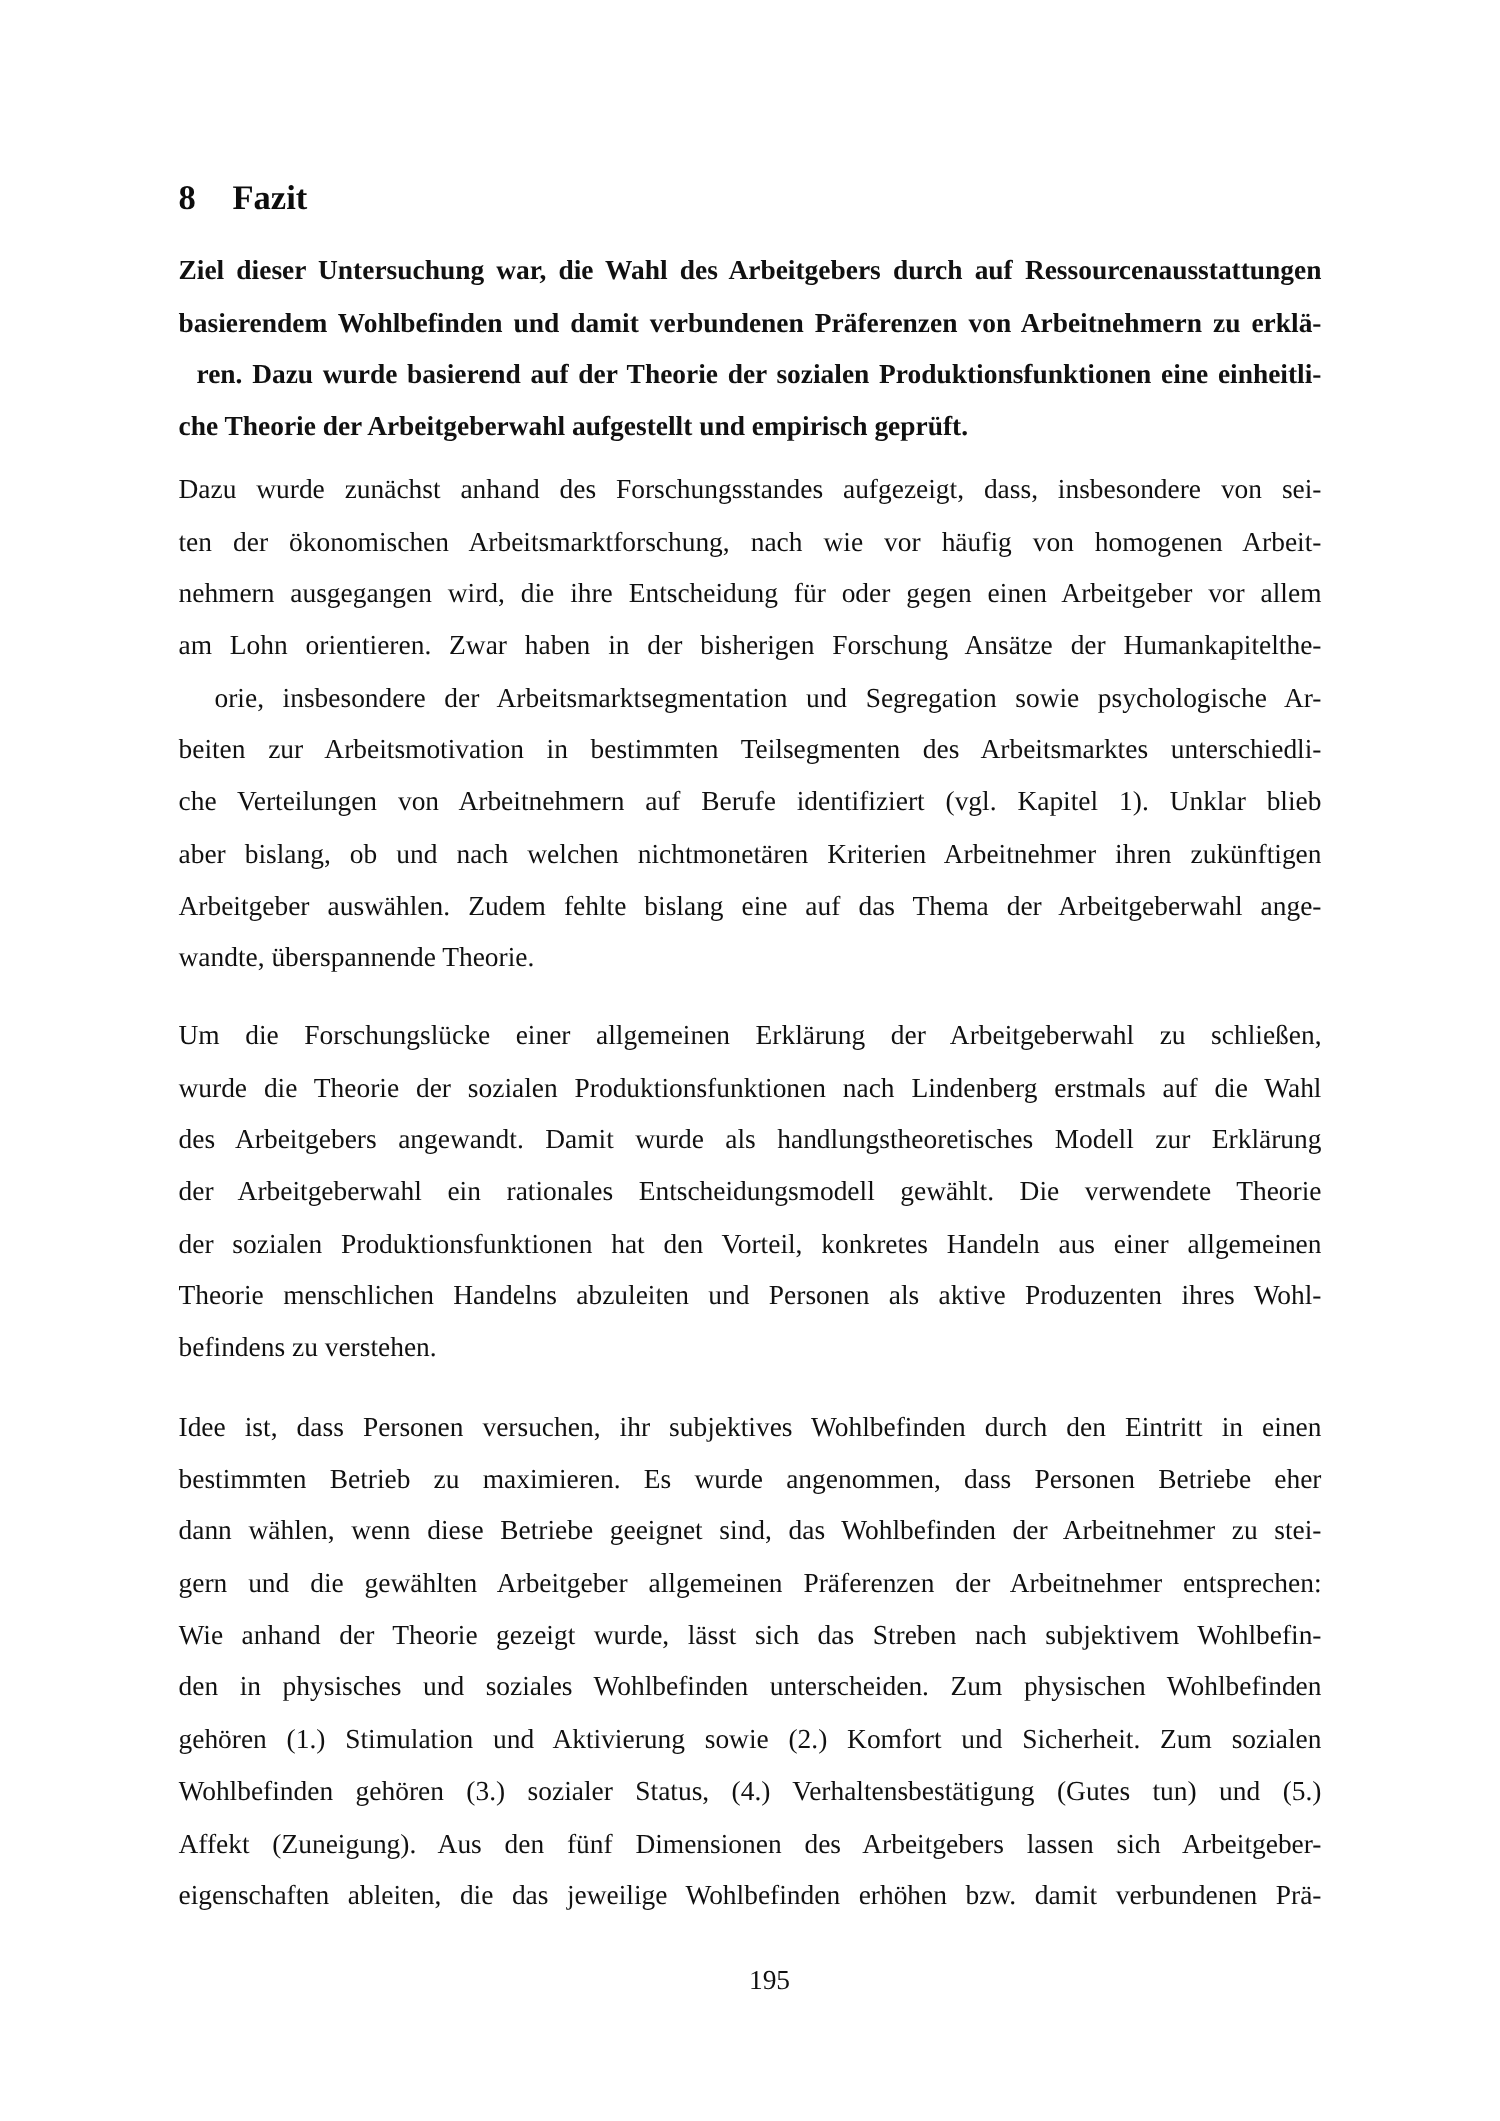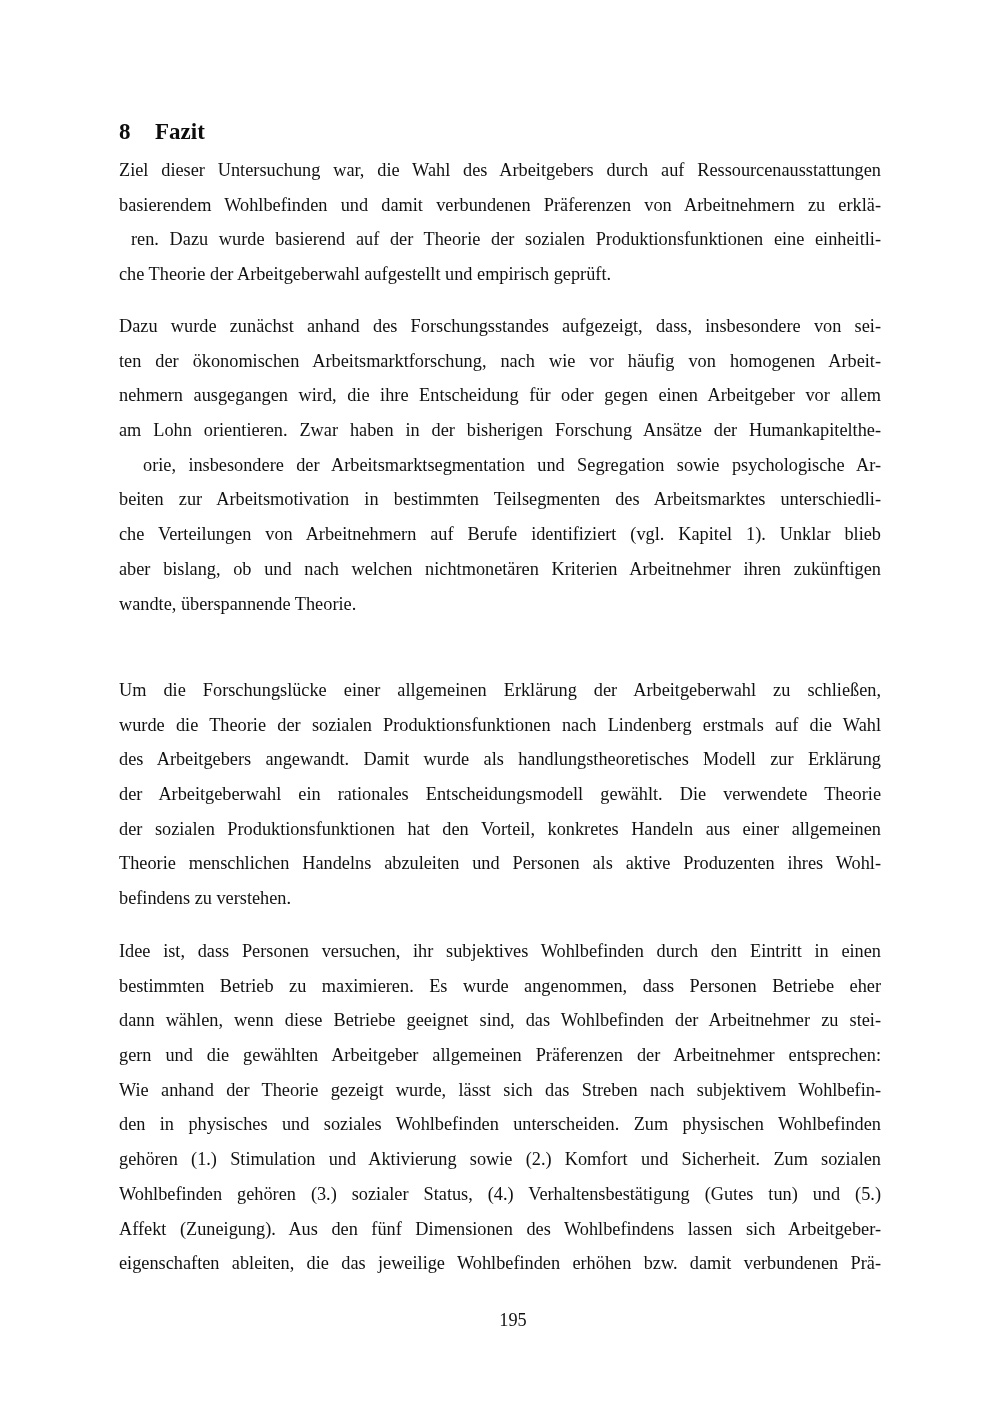--- a/index.html
+++ b/index.html
@@ -29,36 +29,37 @@
   </style>
 </head>
 <body>
 
 <div class="page">
 
   <div class="heading">
     <span class="num">8</span><span>Fazit</span>
   </div>
 
-  <div class="para" style="top:153px;">
+  <div class="para" style="top:163px;font-weight:bold;">
     <div class="line" style="white-space: normal; overflow: hidden;">Ziel dieser Untersuchung war, die Wahl des Arbeitgebers durch auf Ressourcenausstattungen</div>
     <div class="line" style="white-space: normal; overflow: hidden;">basierendem Wohlbefinden und damit verbundenen Präferenzen von Arbeitnehmern zu erklä-</div>
     <div class="line" style="white-space: normal; overflow: hidden; margin-left: 12px;">ren. Dazu wurde basierend auf der Theorie der sozialen Produktionsfunktionen eine einheitli-</div>
     <div class="line last" style="white-space: normal; overflow: hidden;">che Theorie der Arbeitgeberwahl aufgestellt und empirisch geprüft.</div>
   </div>
 
   <div class="para" style="top:309px;">
     <div class="line" style="white-space: normal; overflow: hidden;">Dazu wurde zunächst anhand des Forschungsstandes aufgezeigt, dass, insbesondere von sei-</div>
     <div class="line" style="white-space: normal; overflow: hidden;">ten der ökonomischen Arbeitsmarktforschung, nach wie vor häufig von homogenen Arbeit-</div>
     <div class="line" style="white-space: normal; overflow: hidden;">nehmern ausgegangen wird, die ihre Entscheidung für oder gegen einen Arbeitgeber vor allem</div>
     <div class="line" style="white-space: normal; overflow: hidden;">am Lohn orientieren. Zwar haben in der bisherigen Forschung Ansätze der Humankapitelthe-</div>
     <div class="line" style="white-space: normal; overflow: hidden; margin-left: 24px;">orie, insbesondere der Arbeitsmarktsegmentation und Segregation sowie psychologische Ar-</div>
     <div class="line" style="white-space: normal; overflow: hidden;">beiten zur Arbeitsmotivation in bestimmten Teilsegmenten des Arbeitsmarktes unterschiedli-</div>
     <div class="line" style="white-space: normal; overflow: hidden;">che Verteilungen von Arbeitnehmern auf Berufe identifiziert (vgl. Kapitel 1). Unklar blieb</div>
     <div class="line" style="white-space: normal; overflow: hidden;">aber bislang, ob und nach welchen nichtmonetären Kriterien Arbeitnehmer ihren zukünftigen</div>
+    <div class="line" style="white-space: normal; overflow: hidden;">Arbeitgeber auswählen. Zudem fehlte bislang eine auf das Thema der Arbeitgeberwahl ange-</div>
     <div class="line last" style="white-space: normal; overflow: hidden;">wandte, überspannende Theorie.</div>
   </div>
 
   <div class="para" style="top:673px;">
     <div class="line" style="white-space: normal; overflow: hidden;">Um die Forschungslücke einer allgemeinen Erklärung der Arbeitgeberwahl zu schließen,</div>
     <div class="line" style="white-space: normal; overflow: hidden;">wurde die Theorie der sozialen Produktionsfunktionen nach Lindenberg erstmals auf die Wahl</div>
     <div class="line" style="white-space: normal; overflow: hidden;">des Arbeitgebers angewandt. Damit wurde als handlungstheoretisches Modell zur Erklärung</div>
     <div class="line" style="white-space: normal; overflow: hidden;">der Arbeitgeberwahl ein rationales Entscheidungsmodell gewählt. Die verwendete Theorie</div>
     <div class="line" style="white-space: normal; overflow: hidden;">der sozialen Produktionsfunktionen hat den Vorteil, konkretes Handeln aus einer allgemeinen</div>
     <div class="line" style="white-space: normal; overflow: hidden;">Theorie menschlichen Handelns abzuleiten und Personen als aktive Produzenten ihres Wohl-</div>
@@ -67,18 +68,18 @@
 
   <div class="para" style="top:934px;">
     <div class="line" style="white-space: normal; overflow: hidden;">Idee ist, dass Personen versuchen, ihr subjektives Wohlbefinden durch den Eintritt in einen</div>
     <div class="line" style="white-space: normal; overflow: hidden;">bestimmten Betrieb zu maximieren. Es wurde angenommen, dass Personen Betriebe eher</div>
     <div class="line" style="white-space: normal; overflow: hidden;">dann wählen, wenn diese Betriebe geeignet sind, das Wohlbefinden der Arbeitnehmer zu stei-</div>
     <div class="line" style="white-space: normal; overflow: hidden;">gern und die gewählten Arbeitgeber allgemeinen Präferenzen der Arbeitnehmer entsprechen:</div>
     <div class="line" style="white-space: normal; overflow: hidden;">Wie anhand der Theorie gezeigt wurde, lässt sich das Streben nach subjektivem Wohlbefin-</div>
     <div class="line" style="white-space: normal; overflow: hidden;">den in physisches und soziales Wohlbefinden unterscheiden. Zum physischen Wohlbefinden</div>
     <div class="line" style="white-space: normal; overflow: hidden;">gehören (1.) Stimulation und Aktivierung sowie (2.) Komfort und Sicherheit. Zum sozialen</div>
     <div class="line" style="white-space: normal; overflow: hidden;">Wohlbefinden gehören (3.) sozialer Status, (4.) Verhaltensbestätigung (Gutes tun) und (5.)</div>
-    <div class="line" style="white-space: normal; overflow: hidden;">Affekt (Zuneigung). Aus den fünf Dimensionen des Wohlbefindens lassen sich Arbeitgeber-</div>
+    <div class="line" style="white-space: normal; overflow: hidden;">Affekt (Zuneigung). Aus den fünf Dimensionen des Arbeitgebers lassen sich Arbeitgeber-</div>
     <div class="line" style="white-space: normal; overflow: hidden;">eigenschaften ableiten, die das jeweilige Wohlbefinden erhöhen bzw. damit verbundenen Prä-</div>
   </div>
 
   <div class="pagenum">195</div>
 </div>
 
 </body></html>

